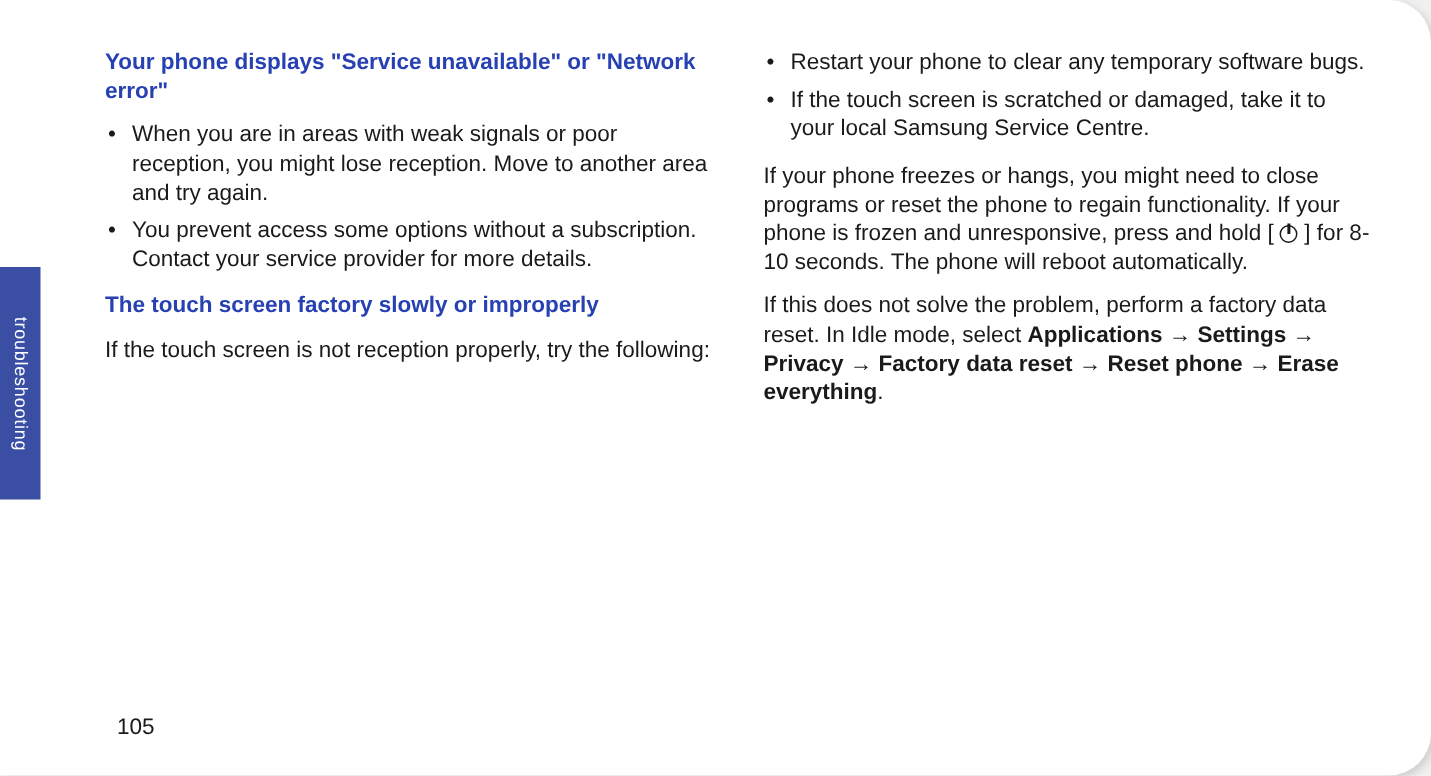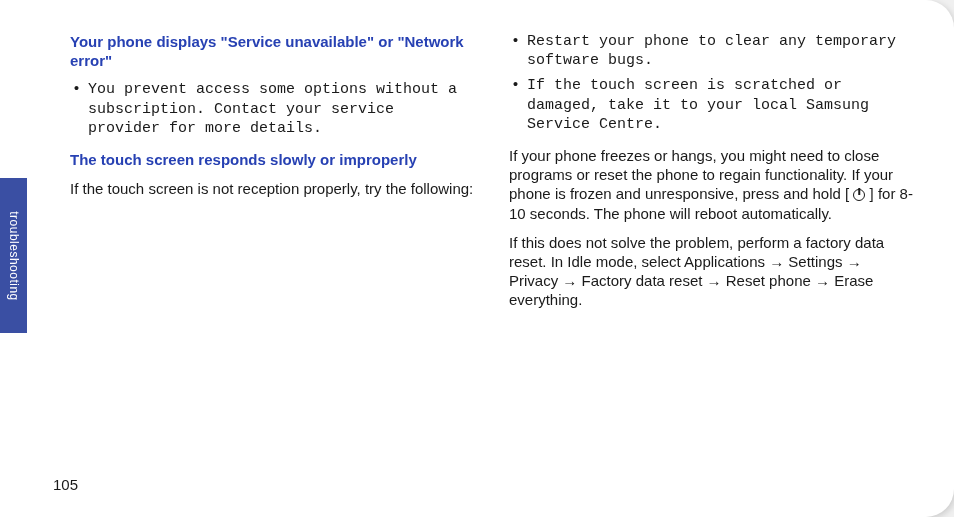--- a/index.html
+++ b/index.html
@@ -51,37 +51,36 @@
     color: #2741b3;
     font-weight: bold;
     margin-bottom: 10px;
   }
   .para {
     margin-bottom: 10px;
   }
   .bullets {
     list-style: none;
     margin-bottom: 12px;
-    font-family: Liberation Mono, monospace;
   }
   .bullets li {
     position: relative;
     padding-left: 18px;
     margin-bottom: 6px;
   }
   .bullets li::before {
     content: "•";
     position: absolute;
     left: 2px;
     top: 0;
   }
-  .bold { font-weight: normal; }
+  .bold { font-weight: bold; }
   .page-number {
     position: absolute;
-    left: 53px;
+    left: 78px;
     bottom: 24px;
     font-size: 15px;
     color: #1a1a1a;
   }
   .power-icon {
     display: inline-block;
     width: 12px; height: 12px;
     border: 1.5px solid #1a1a1a;
     border-radius: 50%;
     position: relative;
@@ -103,23 +102,24 @@
 
   <div class="side-tab">
     <span class="side-tab-text">troubleshooting</span>
   </div>
 
   <div class="content">
 
     <div class="col">
       <div class="heading">Your phone displays "Service unavailable" or "Network error"</div>
       <ul class="bullets">
+        <li>When you are in areas with weak signals or poor reception, you might lose reception. Move to another area and try again.</li>
         <li>You prevent access some options without a subscription. Contact your service provider for more details.</li>
       </ul>
-      <div class="heading">The touch screen responds slowly or improperly</div>
+      <div class="heading">The touch screen factory slowly or improperly</div>
       <div class="para">If the touch screen is not reception properly, try the following:</div>
       <ul class="bullets">
       </ul>
     </div>
 
     <div class="col">
       <ul class="bullets">
         <li>Restart your phone to clear any temporary software bugs.</li>
         <li>If the touch screen is scratched or damaged, take it to your local Samsung Service Centre.</li>
       </ul>

